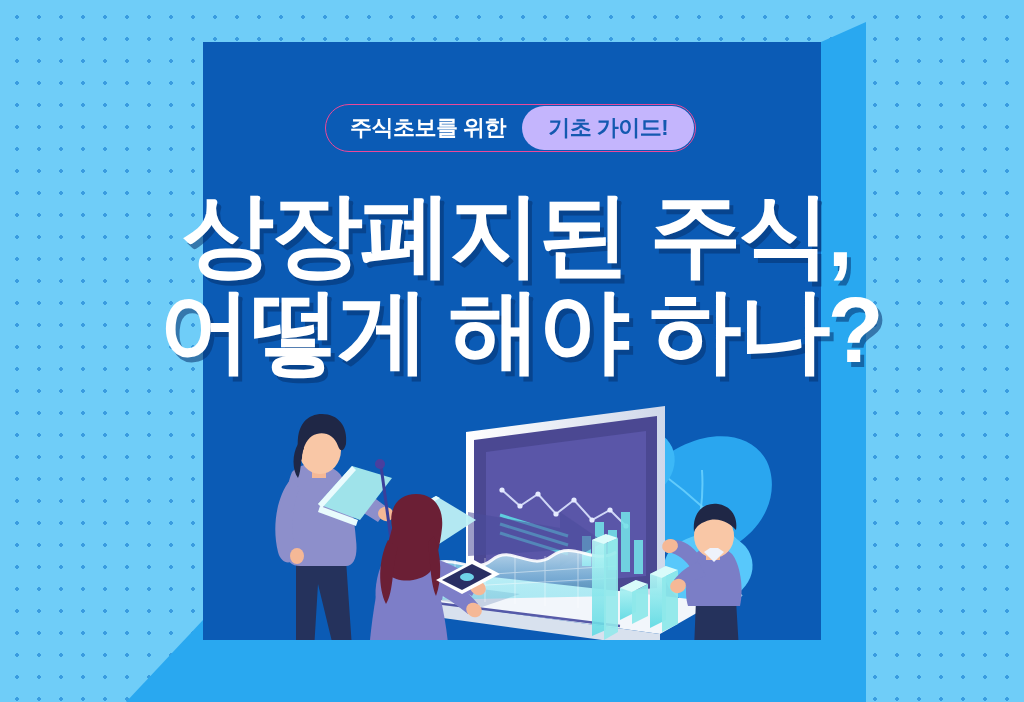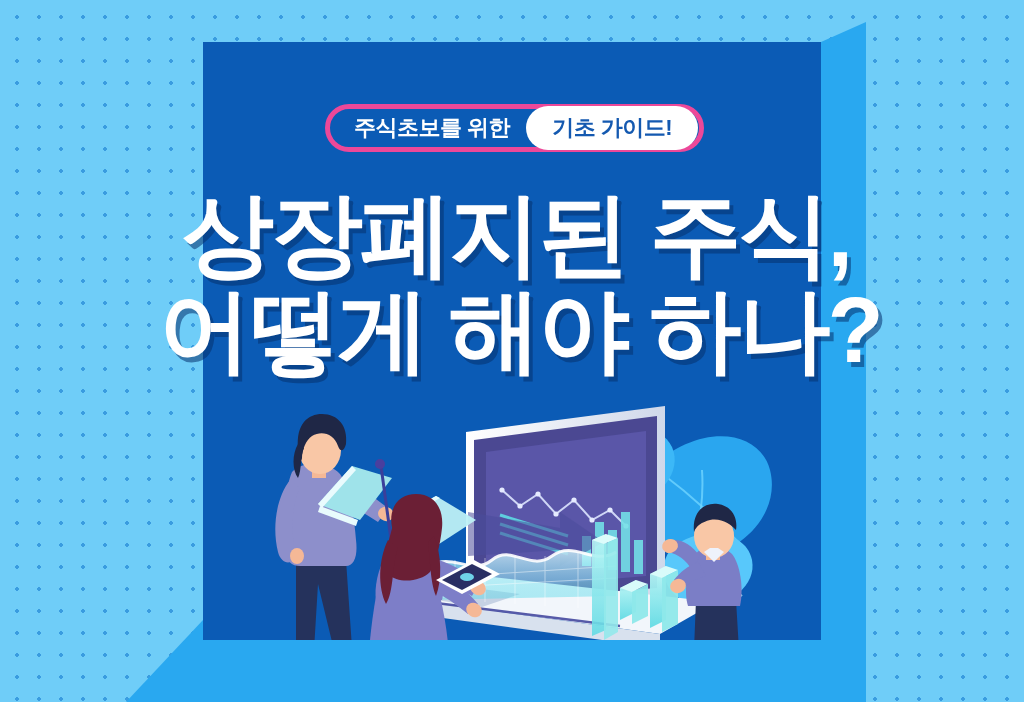--- a/index.html
+++ b/index.html
@@ -36,33 +36,33 @@
     position:absolute;left:203px;top:42px;width:618px;height:598px;
     background:#0b5bb5;
     overflow:hidden;
   }
 
   
   .badge-wrap{
     position:absolute;left:325px;top:104px;
     display:flex;align-items:center;
     height:48px;
-    border:5px solid #ec4899;
+    border:1px solid #ec4899;
     border-radius:26px;
     background:#0b5bb5;
     padding:0 0 0 0;
     box-sizing:border-box;
   }
   .badge-left{
     color:#ffffff;font-size:22px;font-weight:bold;
     letter-spacing:-0.5px;
     padding:0 16px 0 24px;white-space:nowrap;line-height:44px;
   }
   .badge-right{
-    background:#ffffff;color:#1459b0;
+    background:#c4b5fd;color:#1459b0;
     font-size:22px;font-weight:bold;letter-spacing:-0.5px;
     border-radius:24px;
     padding:0 26px;height:44px;line-height:44px;
     white-space:nowrap;margin-right:1px;
   }
 
   
   .headline{
     position:absolute;left:0;top:186px;width:1024px;
     text-align:center;pointer-events:none;

